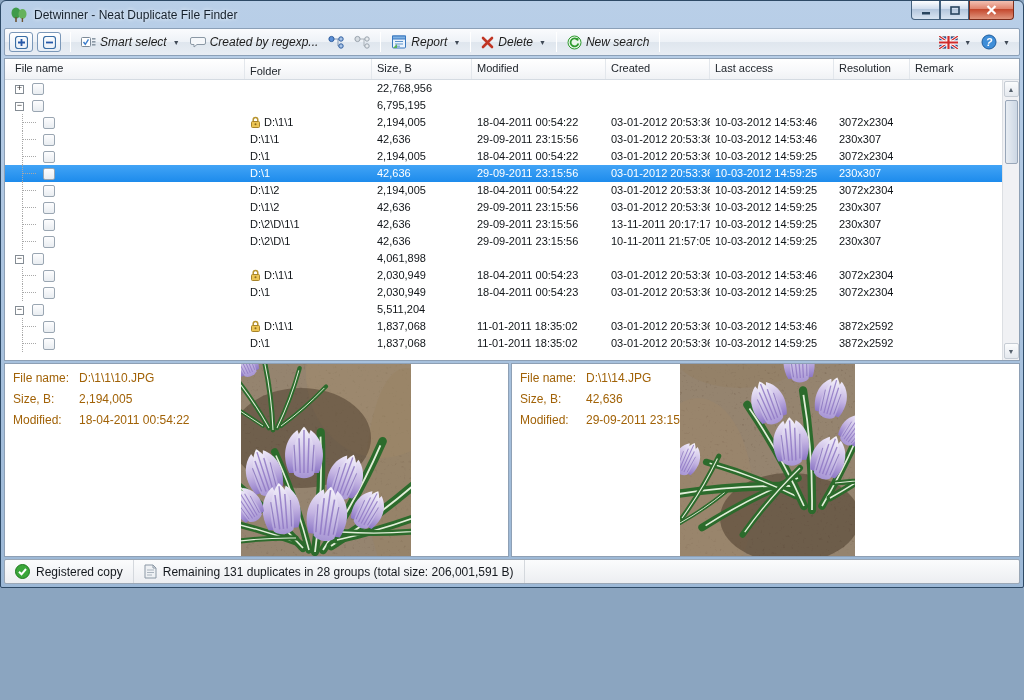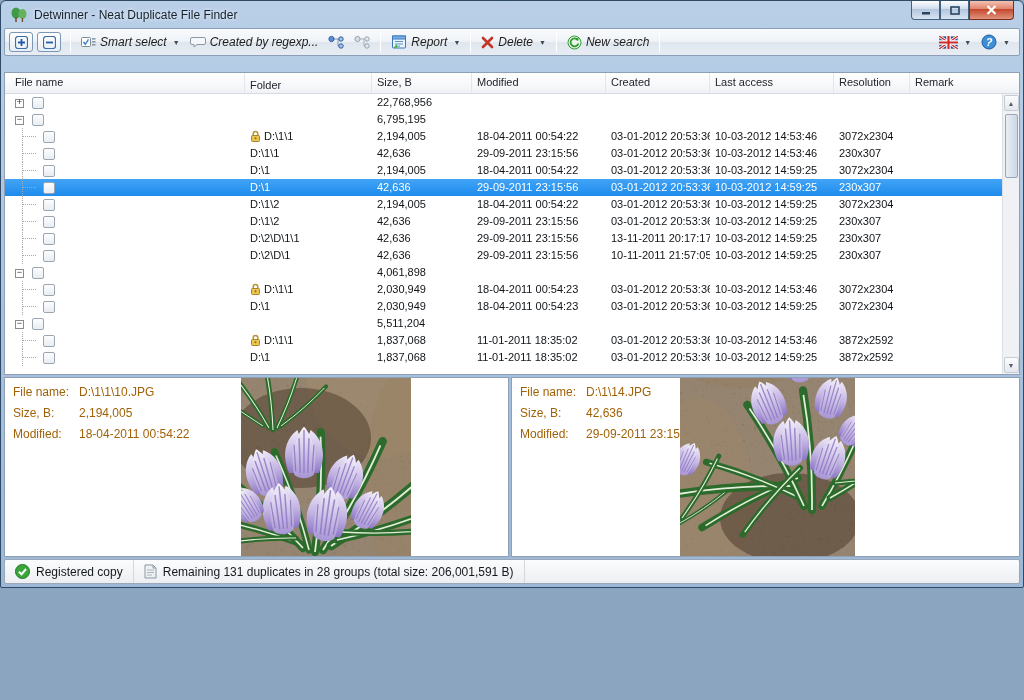--- a/index.html
+++ b/index.html
@@ -14,21 +14,21 @@
   .wbtn.min { border-radius:0 0 0 4px; }
   .wbtn.close { width:45px; border-radius:0 0 4px 0; background:linear-gradient(#f2c0b2,#e0826b 45%,#c4472c 46%,#e0967f); border-color:#7c2d1c; }
   
   .toolbar { height:28px; background:linear-gradient(#fafbfd,#eef2f7 48%,#dfe6ee 52%,#e8edf4); border:1px solid #8ba0b8; border-radius:2px; display:flex; align-items:center; padding:0 4px; font-size:12px; color:#1c1c1c;font-style:italic; }
   .tbtn { display:flex; align-items:center; gap:4px; padding:2px 5px; border-radius:3px; cursor:default; white-space:nowrap; }
   .sqbtn { width:24px; height:20px; display:flex; align-items:center; justify-content:center; border:1px solid #7a97b8; border-radius:3px; background:linear-gradient(#ffffff,#e7eef6); margin-right:4px; }
   .tsep { width:1px; height:20px; background:#c2cbd6; border-right:1px solid #fff; margin:0 5px; }
   .dd { font-size:7px; color:#404a56; margin-left:2px; }
   .toolbar-right { margin-left:auto; display:flex; align-items:center; }
   
-  .table-wrap { background:#fff; border:1px solid #8ea0b5; margin-top:16px; }
+  .table-wrap { background:#fff; border:1px solid #8ea0b5; margin-top:2px; }
   .thead { display:flex; height:21px; background:linear-gradient(#ffffff,#f7f8fa 60%,#f0f2f5); border-bottom:1px solid #d5dbe2; font-size:11px; color:#21262c; }
   .th { padding:3px 0 0 5px; border-right:1px solid #e3e7ec; overflow:hidden; white-space:nowrap; }
   .tbody { height:280px; overflow:hidden; position:relative; }
   .tr { display:flex; height:17px; line-height:17px; font-size:11px; color:#101418; white-space:nowrap; }
   .tr.sel { background:linear-gradient(#42a4f6,#1d8bec); color:#fff; }
   .tr.sel .td { color:#fff; }
   .td { overflow:hidden; padding-left:5px; }
   .c-name{ width:240px; position:relative; padding-left:10px; }
   .c-folder{ width:127px; display:flex; align-items:center; gap:3px; }
   .c-size{ width:100px; } .c-mod{ width:134px; } .c-created{ width:104px; }

